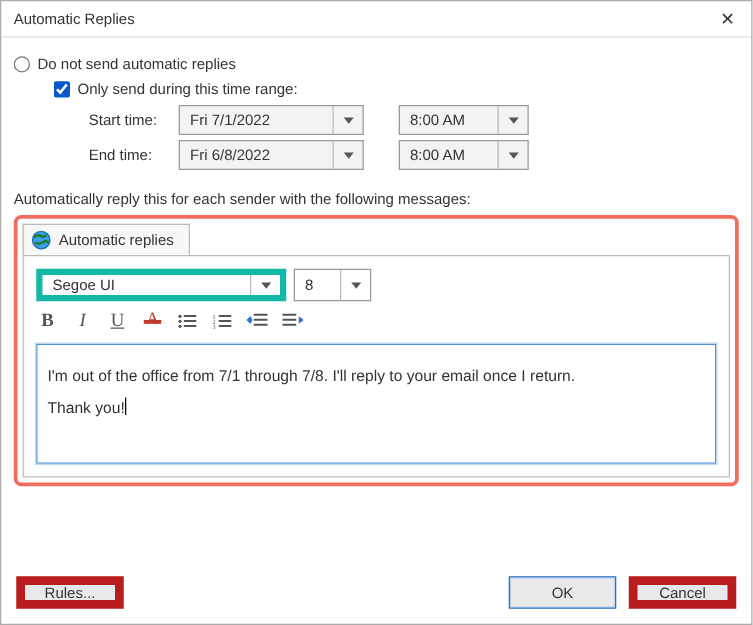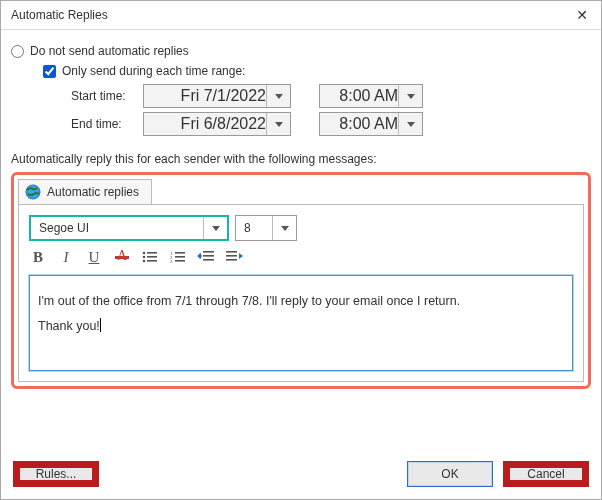--- a/index.html
+++ b/index.html
@@ -28,26 +28,26 @@
   .radio-row { display: flex; align-items: center; gap: 6px; margin: 4px 0 6px 0; }
   .radio-row input[type=radio] { margin: 0; }
   .checkbox-row { display: flex; align-items: center; gap: 6px; margin: 4px 0 6px 32px; }
   .checkbox-row input[type=checkbox] { margin: 0; accent-color: #0a58ca; }
   .timegrid { margin-left: 60px; }
   .timerow { display: flex; align-items: center; margin: 4px 0; }
   .timerow .lbl { width: 72px; padding-right: 8px; }
   .combo {
     display: inline-flex;
     align-items: center;
-    justify-content: flex-end;
+    justify-content: space-between;
     border: 1px solid #999;
     background: #f3f3f3;
     height: 24px;
     padding: 0 0 0 8px;
-    font-size: 16px;
+    font-size: 12px;
   }
   .combo .arrow-box {
     width: 24px; height: 100%;
     border-left: 1px solid #bbb;
     display: flex; align-items: center; justify-content: center;
   }
   .combo.date { width: 148px; margin-right: 28px; }
   .combo.time { width: 104px; }
 
   .reply-note { margin-top: 16px; margin-bottom: 6px; }
@@ -71,21 +71,21 @@
   }
   .tab .globe { width: 16px; height: 16px; }
 
   .editor-panel {
     border: 1px solid #bbb;
     padding: 10px 10px 10px 10px;
     background: #fff;
   }
 
   .toolbar-row1 { display: flex; align-items: center; gap: 6px; margin-bottom: 6px; }
-  .font-combo { display:inline-flex; align-items:center; justify-content:space-between; border:2px solid #14b8a6; background:#fff; height:26px; padding:0 0 0 8px; width: 200px; }
+  .font-combo { display:inline-flex; align-items:center; justify-content:space-between; border:5px solid #14b8a6; background:#fff; height:26px; padding:0 0 0 8px; width: 200px; }
   .font-combo .arrow-box, .size-combo .arrow-box { width:24px; height:100%; border-left:1px solid #bbb; display:flex; align-items:center; justify-content:center; }
   .size-combo { display:inline-flex; align-items:center; justify-content:space-between; border:1px solid #999; background:#fff; height:26px; padding:0 0 0 8px; width: 62px; }
 
   .toolbar-row2 { display:flex; align-items:center; gap:10px; margin-bottom:8px; color:#555;}
   .tb-btn { min-width:18px; height:20px; display:flex; align-items:center; justify-content:center; font-family: "Times New Roman", serif; font-size:15px; cursor:default; }
   .tb-icon svg { display:block; }
   .a-color { display:flex; flex-direction:column; align-items:center; line-height:0; }
   .a-color .a-letter { font-family:"Times New Roman",serif; font-size:14px; color:#c0392b; }
   .a-color .a-bar { width:14px; height:3px; background:#c0392b; }
 
@@ -138,21 +138,21 @@
 <div class="content">
 
   <label class="radio-row">
     <input type="radio" name="mode" style="">
     <span>Do not send automatic replies</span>
   </label>
 
 
   <label class="checkbox-row">
     <input type="checkbox" checked="" style="">
-    <span>Only send during each time range:</span>
+    <span>Only send during this time range:</span>
   </label>
 
   <div class="timegrid">
     <div class="timerow">
       <div class="lbl">Start time:</div>
       <div class="combo date">
         <span>Fri 7/1/2022</span>
         <span class="arrow-box">
             <span class="chev-down"></span>
           </span>

